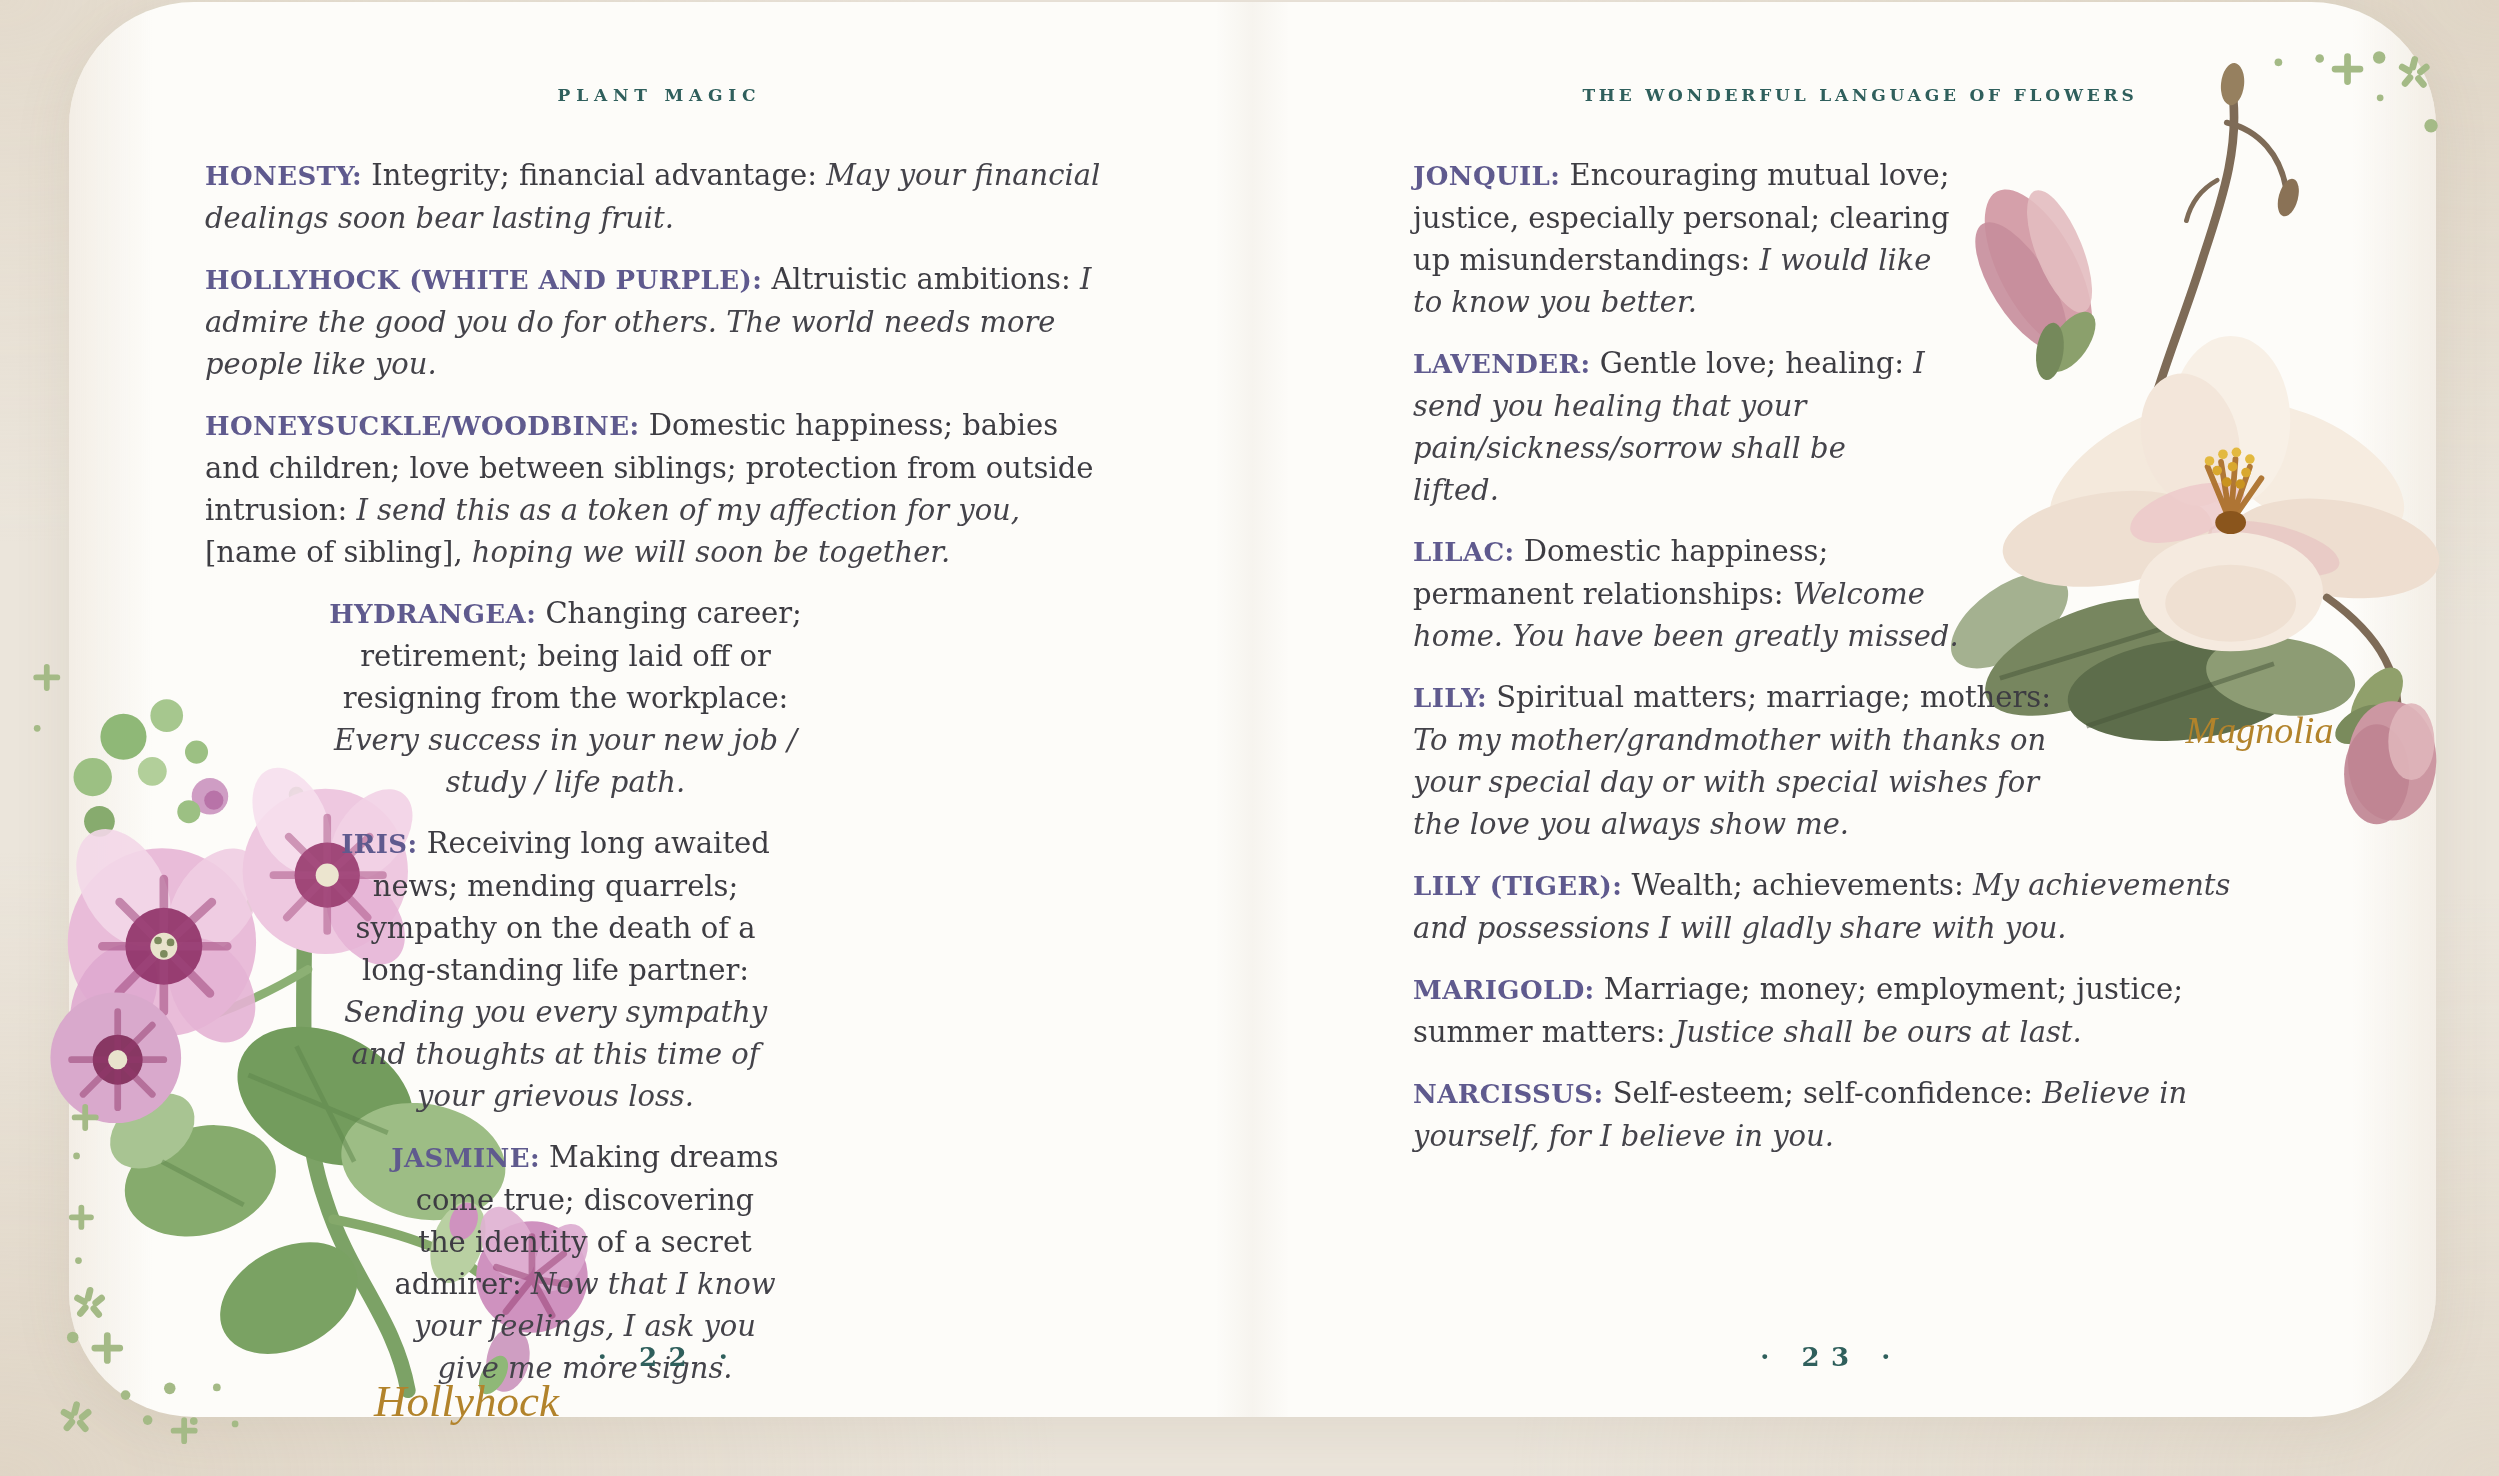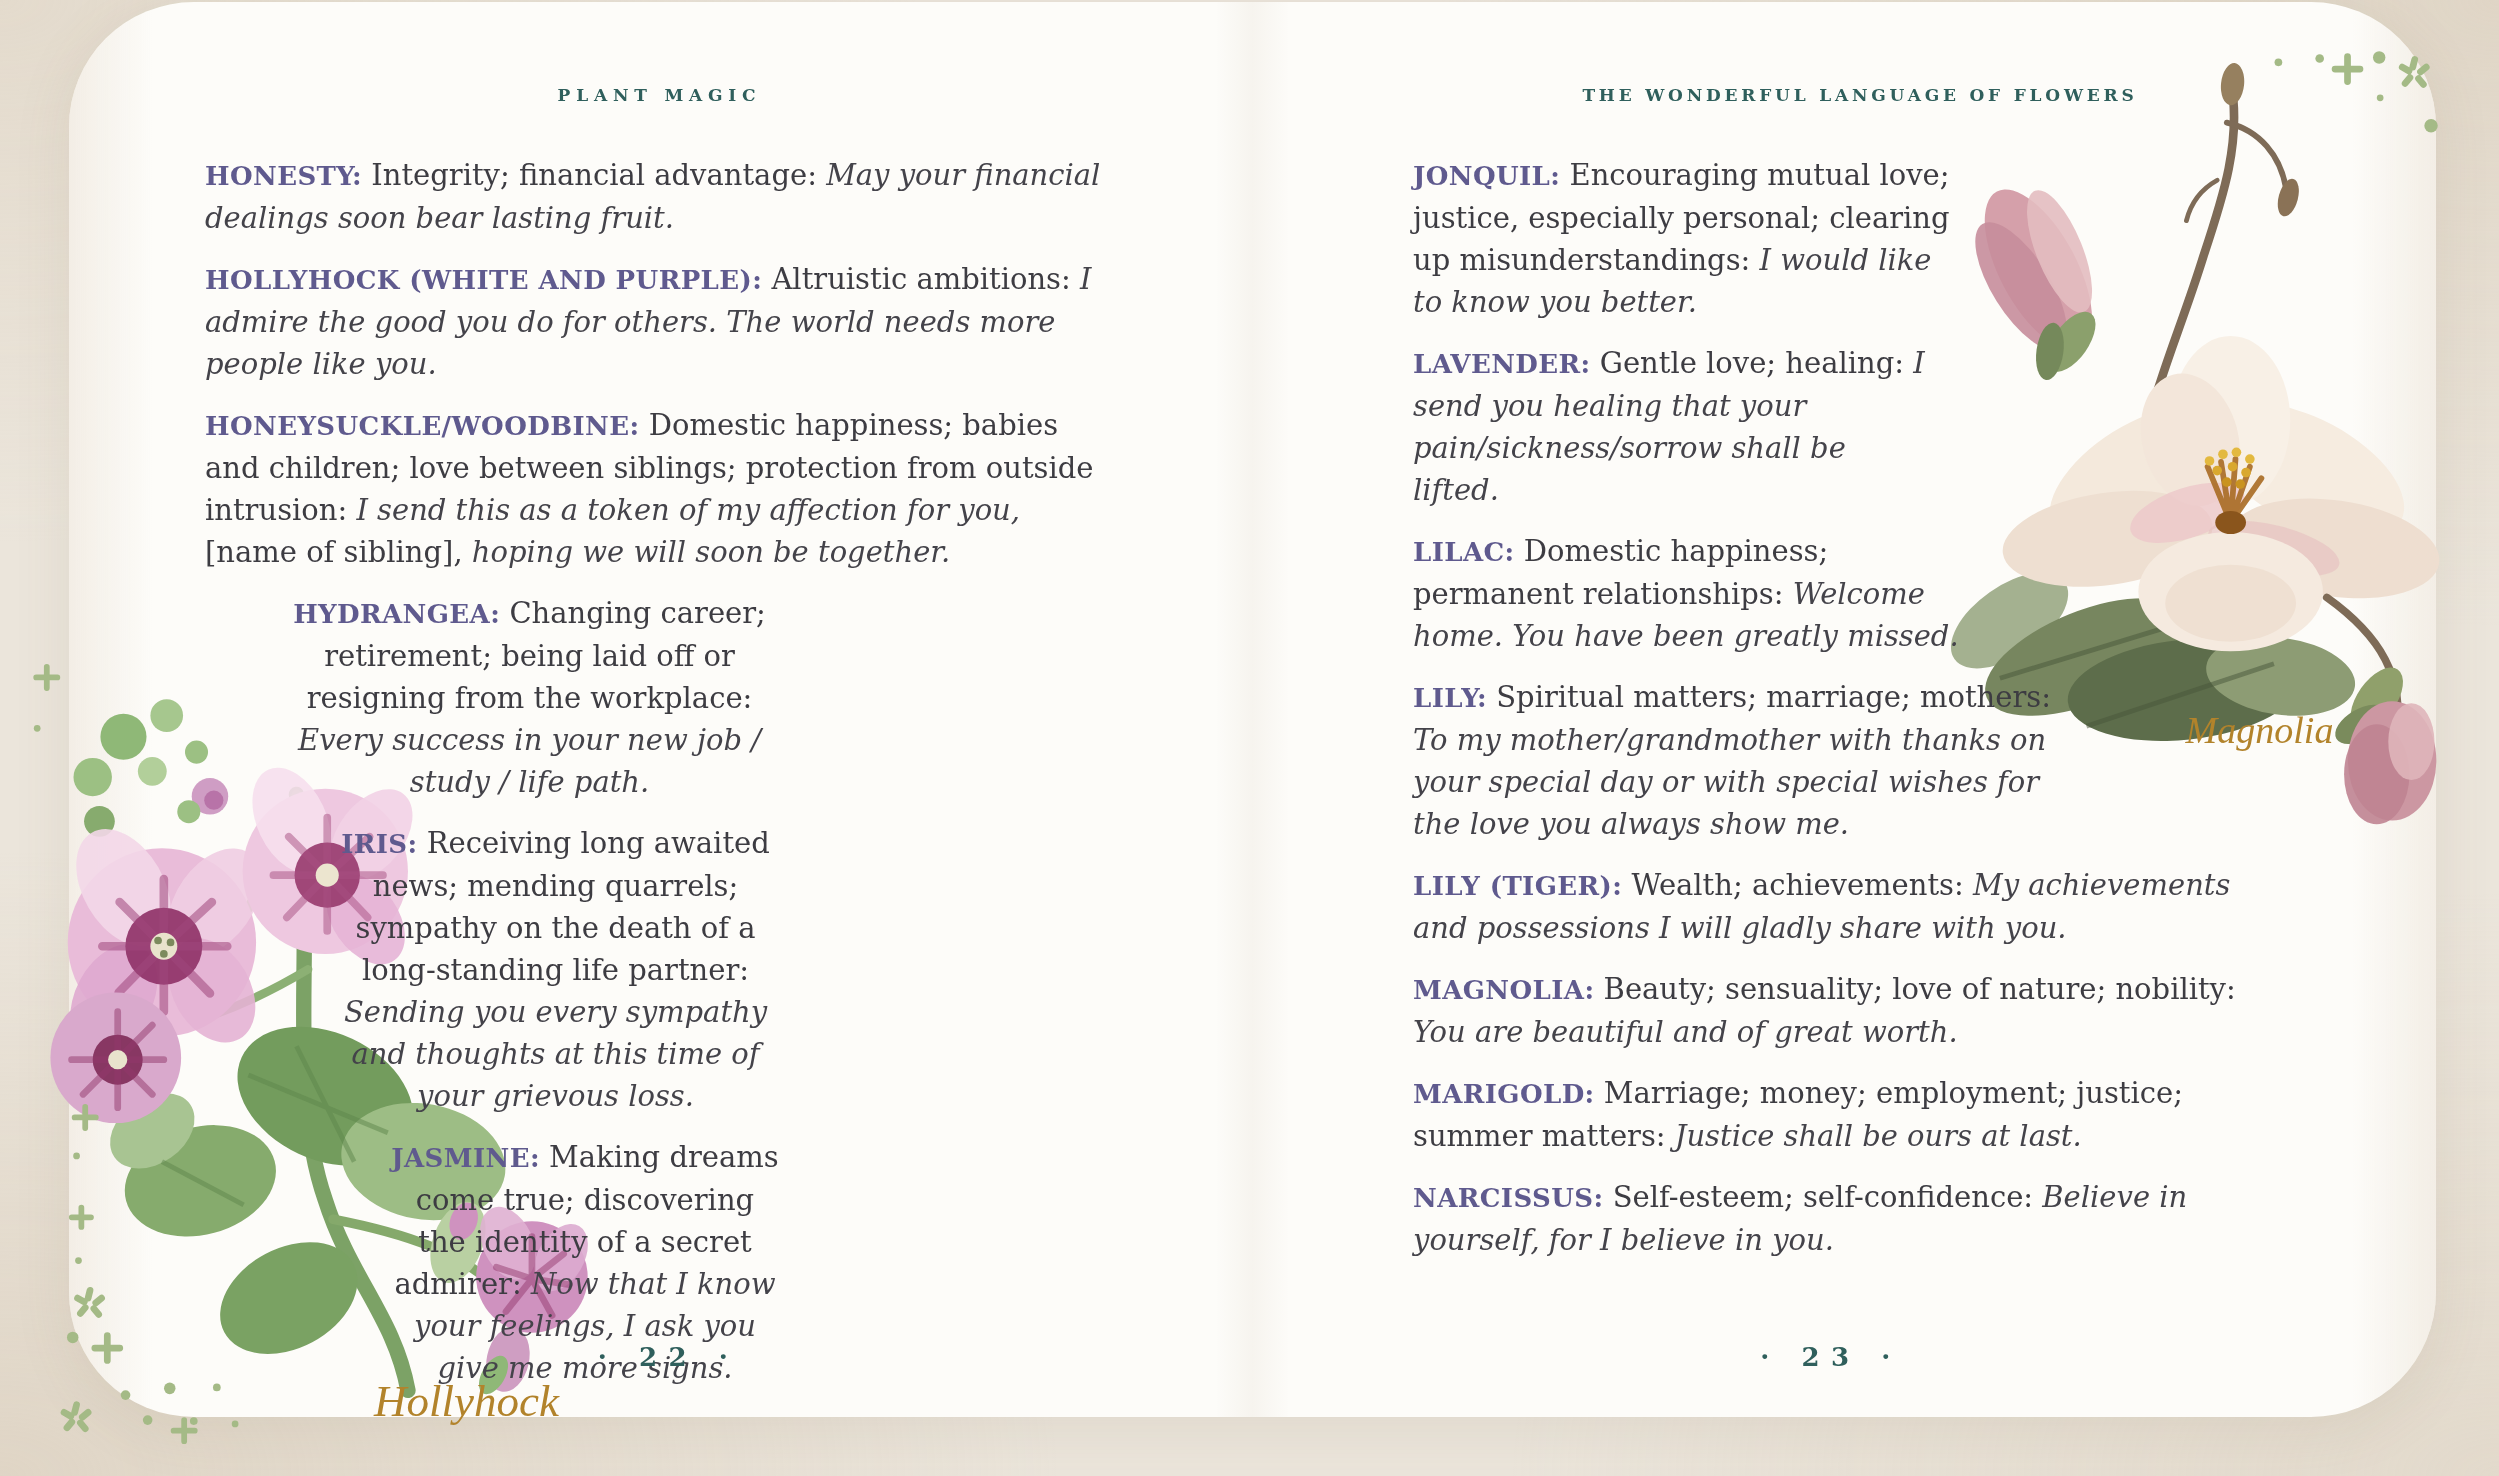--- a/index.html
+++ b/index.html
@@ -41,21 +41,21 @@
   #right-entries{left:1413px;top:154px;width:836px;}
   .entry{
     margin:0 0 19px 0;
     font-size:29px;line-height:42px;color:#3d3c42;
   }
   .entry .term{font-weight:700;color:#5f5a8e;font-size:26px;letter-spacing:0.4px;}
   .entry .italic{font-style:italic;color:#44434a;}
   .entry .roman{font-style:normal;}
   
   [data-entry="hyacinth"]{padding-left:85px;text-indent:-85px;}
-  [data-entry="hydrangea"]{margin-left:84px;width:481px;text-align:center;}
+  [data-entry="hydrangea"]{margin-left:120px;width:481px;text-align:center;}
   [data-entry="iris"]{margin-left:120px;width:461px;text-align:center;}
   [data-entry="jasmine"]{margin-left:183px;width:394px;text-align:center;margin-bottom:0;}
   
   [data-entry="jonquil"]{width:538px;}
   [data-entry="lavender"]{width:524px;}
   [data-entry="lilac"]{width:562px;}
   [data-entry="lily"]{width:673px;}
   
   .pageno{
     position:absolute;text-align:center;z-index:3;
@@ -94,21 +94,20 @@
     <p class="entry" data-entry="hydrangea"><span class="term">HYDRANGEA:</span> <span class="roman">Changing career; retirement; being laid off or resigning from the workplace: </span><span class="italic">Every success in your new job / study / life path.</span></p>
     <p class="entry" data-entry="iris"><span class="term">IRIS:</span> <span class="roman">Receiving long awaited news; mending quarrels; sympathy on the death of a long-standing life partner: </span><span class="italic">Sending you every sympathy and thoughts at this time of your grievous loss.</span></p>
     <p class="entry" data-entry="jasmine"><span class="term">JASMINE:</span> <span class="roman">Making dreams come true; discovering the identity of a secret admirer: </span><span class="italic">Now that I know your feelings, I ask you give me more signs.</span></p>
   </div>
 <div id="right-entries" class="entries">
     <p class="entry" data-entry="jonquil"><span class="term">JONQUIL:</span> <span class="roman">Encouraging mutual love; justice, especially personal; clearing up misunderstandings: </span><span class="italic">I would like to know you better.</span></p>
     <p class="entry" data-entry="lavender"><span class="term">LAVENDER:</span> <span class="roman">Gentle love; healing: </span><span class="italic">I send you healing that your pain/sickness/sorrow shall be lifted.</span></p>
     <p class="entry" data-entry="lilac"><span class="term">LILAC:</span> <span class="roman">Domestic happiness; permanent relationships: </span><span class="italic">Welcome home. You have been greatly missed.</span></p>
     <p class="entry" data-entry="lily"><span class="term">LILY:</span> <span class="roman">Spiritual matters; marriage; mothers: </span><span class="italic">To my mother/grandmother with thanks on your special day or with special wishes for the love you always show me.</span></p>
     <p class="entry" data-entry="lily_tiger"><span class="term">LILY (TIGER):</span> <span class="roman">Wealth; achievements: </span><span class="italic">My achievements and possessions I will gladly share with you.</span></p>
-    <p class="entry" data-entry="magnolia"><span class="term">MAGNOLIA:</span> <span class="roman">Beauty; sensuality; love of nature; nobility: </span><span class="italic">You are beautiful and of great worth.</span></p>
     <p class="entry" data-entry="marigold"><span class="term">MARIGOLD:</span> <span class="roman">Marriage; money; employment; justice; summer matters: </span><span class="italic">Justice shall be ours at last.</span></p>
     <p class="entry" data-entry="narcissus"><span class="term">NARCISSUS:</span> <span class="roman">Self-esteem; self-confidence: </span><span class="italic">Believe in yourself, for I believe in you.</span></p>
   </div>
 
 <div id="left-pageno" class="pageno">·  22  ·</div>
 <div id="right-pageno" class="pageno">·  23  ·</div>
 
 <div id="left-caption" class="caption">Hollyhock</div>
 <div id="right-caption" class="caption">Magnolia</div>
 

